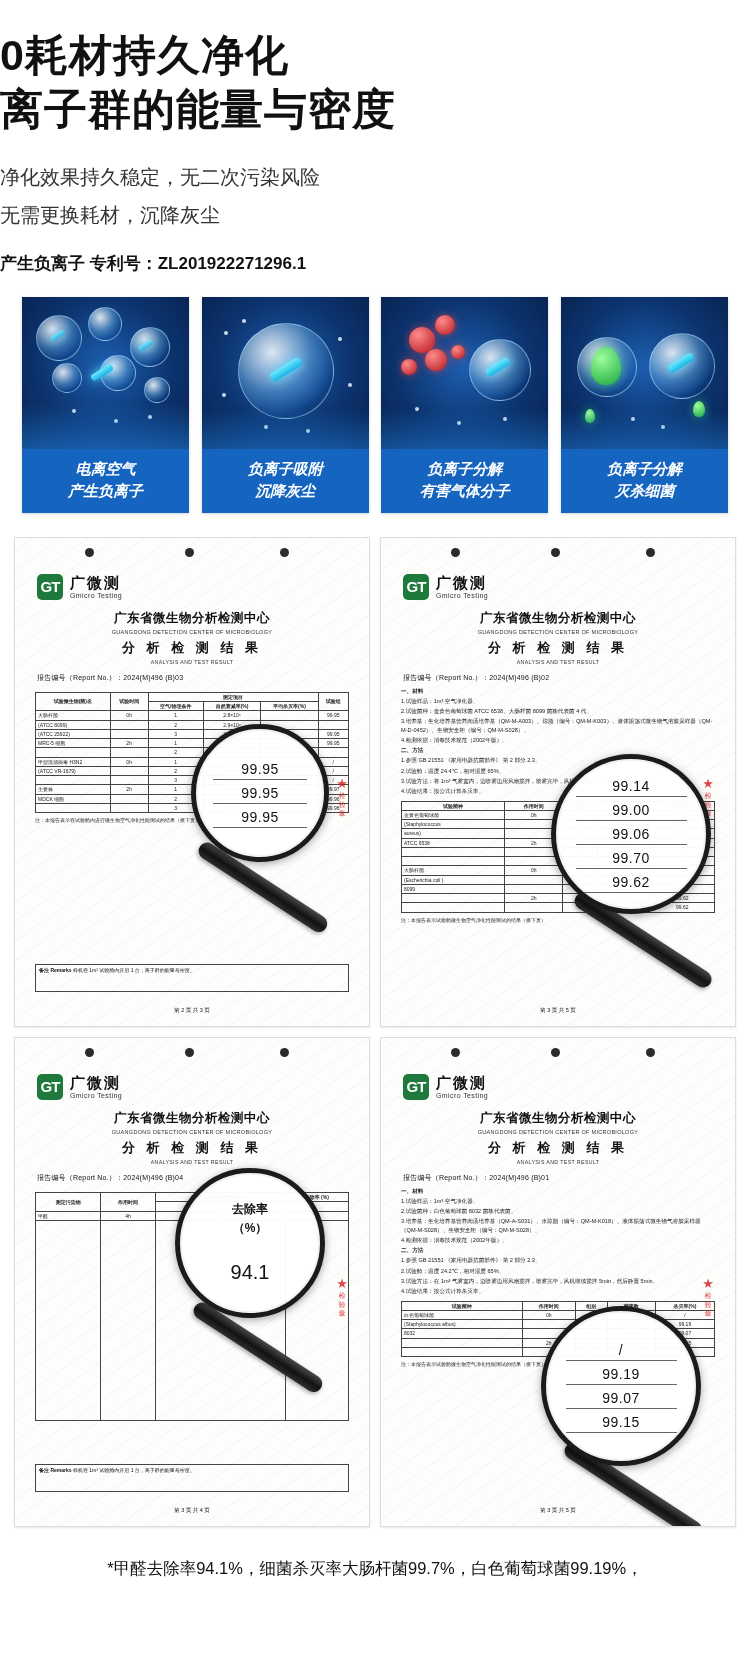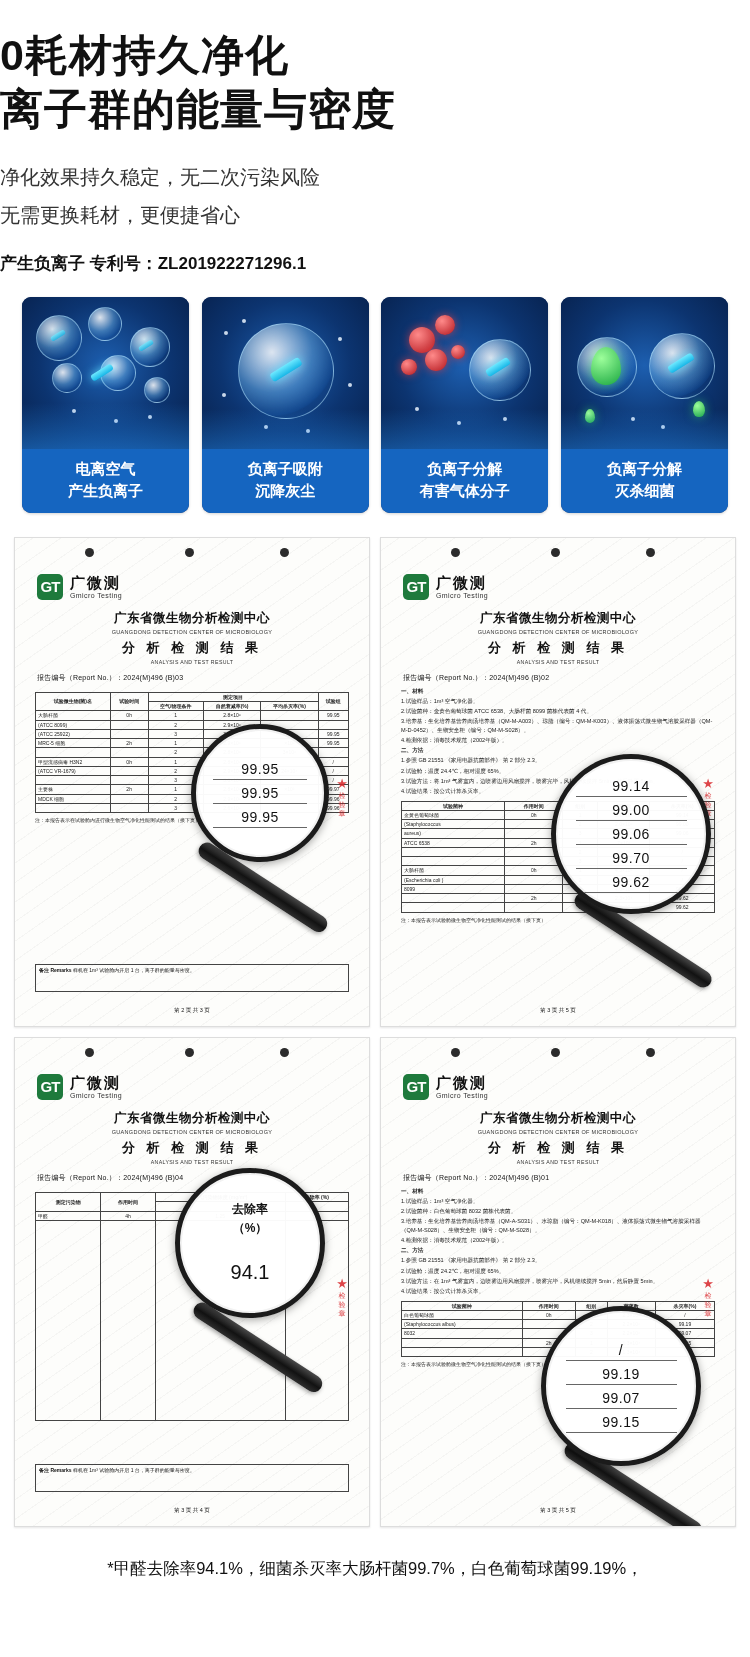--- a/index.html
+++ b/index.html
@@ -39,24 +39,25 @@
 
   
   .cards {
     display: flex;
     gap: 8px;
     padding: 22px 22px 18px 22px;
     justify-content: space-between;
   }
   .card {
     width: 167px;
-    border-radius: 9px;
+    border-radius: 0;
     overflow: hidden;
     background: #0b2a66;
     box-shadow: 0 1px 3px rgba(0,0,0,.18);
+    font-style: italic;
   }
   .card .art {
     height: 152px;
     position: relative;
     overflow: hidden;
     background: radial-gradient(circle at 50% 45%, #1d5fb0 0%, #0c3470 55%, #07204b 100%);
   }
   .card .cap {
     background: #1565c0;
     color: #fff;
@@ -204,21 +205,21 @@
 
 <div class="page">
 
   <div class="hero">
     <h1>
       <span>0耗材持久净化</span>
       <span class="l2">离子群的能量与密度</span>
     </h1>
     <div class="sub">
       <div>净化效果持久稳定，无二次污染风险</div>
-      <div>无需更换耗材，更便捷省心</div>
+      <div>无需更换耗材，沉降灰尘</div>
     </div>
     <div class="patent">产生负离子 专利号：ZL201922271296.1</div>
   </div>
 
   <div class="cards">
 
     <div class="card">
       <div class="art">
         <div class="bubble" style="width:46px;height:46px;left:14px;top:18px;"></div>
         <div class="bubble" style="width:34px;height:34px;left:66px;top:10px;"></div>

